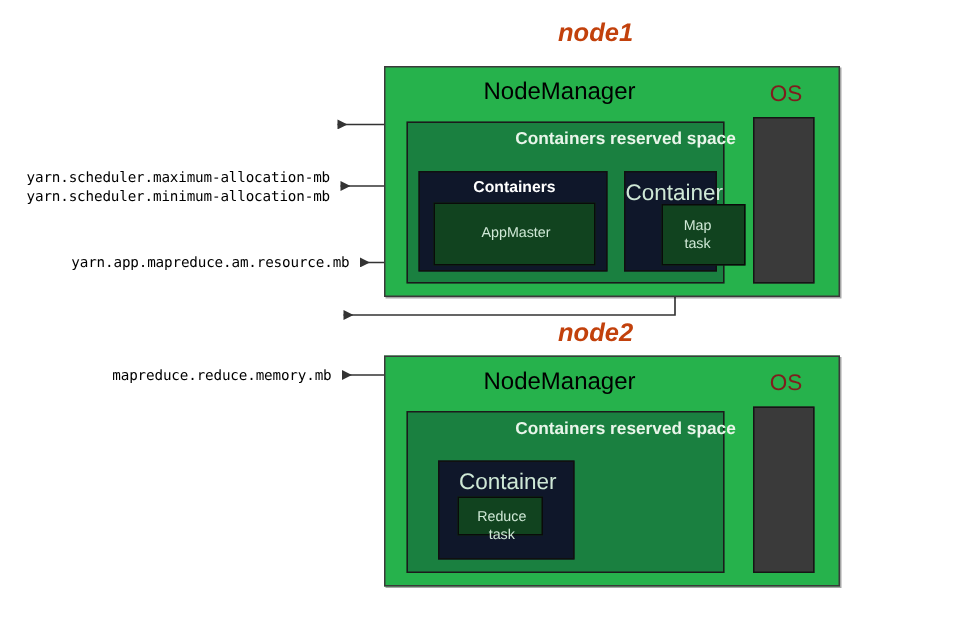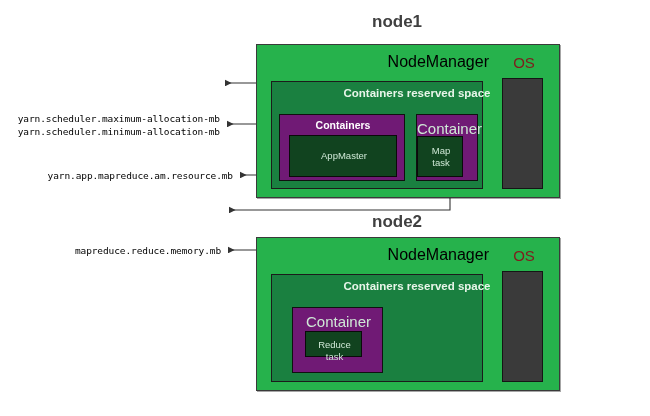--- a/index.html
+++ b/index.html
@@ -20,62 +20,63 @@
     left: 0;
     top: 0;
     width: 650px;
     height: 416px;
   }
 
   
   .node-title {
     position: absolute;
     font-family: "Liberation Sans", sans-serif;
+    font-style: italic;
     font-weight: bold;
     font-size: 17px;
-    color: #404040;
+    color: #c2410c;
     letter-spacing: 0px;
     white-space: nowrap;
   }
 
   
   .box {
     position: absolute;
     box-sizing: border-box;
   }
   .node-box {
     background: #26b24c;
     border: 1.5px solid #3a3a3a;
     box-shadow: 1px 1px 0 rgba(0,0,0,0.35);
   }
   .reserved-box {
     background: #1a8040;
     border: 1.5px solid #1b1b1b;
   }
   .containers-box {
-    background: #701a75;
+    background: #0f172a;
     border: 1.5px solid #101010;
   }
   .inner-task-box {
     background: #11431f;
     border: 1.5px solid #0a0a0a;
   }
   .os-box {
     background: #3a3a3a;
     border: 1.5px solid #151515;
   }
 
   
   .nm-label {
     position: absolute;
     font-family: "Liberation Sans", sans-serif;
     font-size: 16px;
     color: #000000;
     white-space: nowrap;
-    text-align: right;
+    text-align: center;
   }
   .os-label {
     position: absolute;
     font-family: "Liberation Sans", sans-serif;
     font-size: 15px;
     color: #7f1d1d;
     white-space: nowrap;
     text-align: center;
   }
   .reserved-label {
@@ -164,21 +165,21 @@
 
       <div class="box containers-box" style="left:7px; top:32px; width:126px; height:67px;">
         <div class="containers-label" style="left:0px; top:4px; width:126px;">Containers</div>
         <div class="box inner-task-box" style="left:9px; top:20px; width:108px; height:42px;">
           <div class="task-label" style="left:0px; top:14px; width:108px;">AppMaster</div>
         </div>
       </div>
 
       <div class="box containers-box" style="left:144px; top:32px; width:62px; height:67px;">
         <div class="container-label" style="left:0px; top:5px; width:62px;">Container</div>
-        <div class="box inner-task-box" style="left:0; top:21px; width:46px; height:41px;">
+        <div class="box inner-task-box" style="left:24px; top:21px; width:56px; height:41px;">
           <div class="task-label" style="left:0px; top:8px; width:46px;">Map</div>
           <div class="task-label" style="left:0px; top:20px; width:46px;">task</div>
         </div>
       </div>
 
     </div>
   </div>
 
   <div class="node-title" style="left:372px; top:212px;">node2</div>
 

